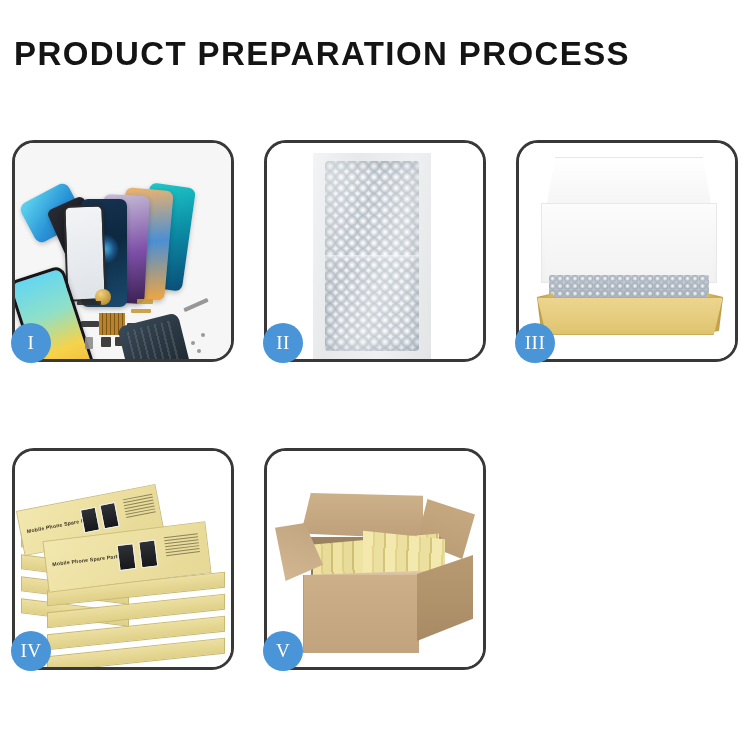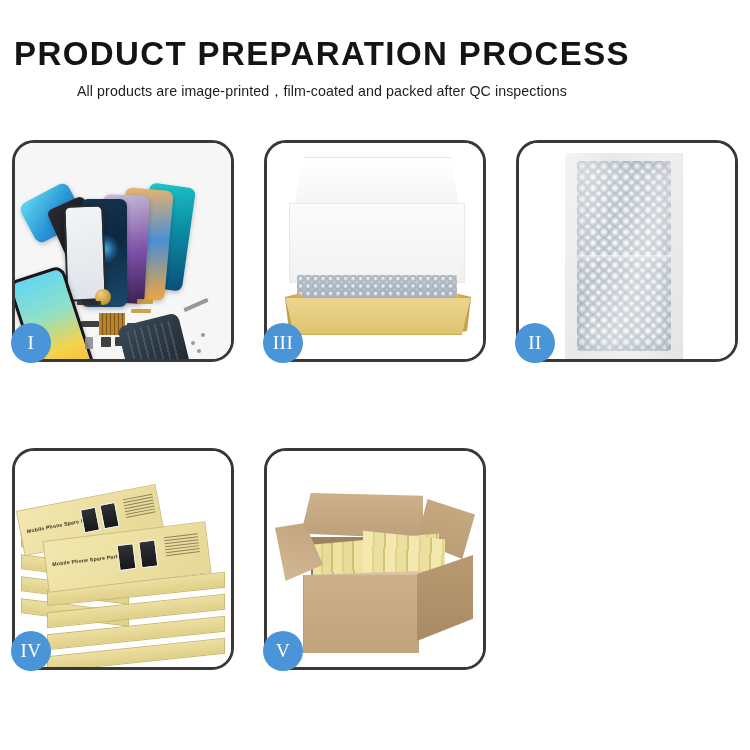--- a/index.html
+++ b/index.html
@@ -280,21 +280,20 @@
              background: linear-gradient(140deg, rgba(235,240,244,.85), rgba(255,255,255,0));
              clip-path: polygon(30% 0%, 100% 22%, 82% 80%, 0% 50%); }
 </style>
 </head>
 <body>
 
 <div class="page">
 
   <div class="header">
     <div class="title">PRODUCT PREPARATION PROCESS</div>
-    <div class="subtitle">All products are image-printed，film-coated and packed after QC inspections</div>
   </div>
 
   <div class="grid">
 
     <div class="panel">
       <div class="panel-inner p1">
         <div class="ph ph-glass"></div>
         <div class="ph ph-glass2"></div>
         <div class="ph ph-a"></div>
         <div class="ph ph-b"></div>
@@ -316,40 +315,40 @@
         <div class="board"></div>
         <div class="screw" style="left:176px;top:198px;"></div>
         <div class="screw" style="left:186px;top:190px;"></div>
         <div class="screw" style="left:182px;top:206px;"></div>
         <div class="part grey" style="left:168px;top:160px;width:26px;height:4px;transform:rotate(-24deg);"></div>
       </div>
       <div class="badge">I</div>
     </div>
 
     <div class="panel">
+      <div class="panel-inner p2">
+        <div class="bw-sheet"></div>
+        <div class="bw-core"></div>
+        <div class="bw-gloss"></div>
+        <div class="bw-seam"></div>
+      </div>
+      <div class="badge">II</div>
+    </div>
+
+    <div class="panel">
       <div class="panel-inner p3">
         <div class="b3-lid"></div>
         <div class="b3-back"></div>
         <div class="b3-foam"></div>
         <div class="b3-bubble"></div>
         <div class="b3-side-l"></div>
         <div class="b3-side-r"></div>
         <div class="b3-front"></div>
       </div>
       <div class="badge">III</div>
-    </div>
-
-    <div class="panel">
-      <div class="panel-inner p2">
-        <div class="bw-sheet"></div>
-        <div class="bw-core"></div>
-        <div class="bw-gloss"></div>
-        <div class="bw-seam"></div>
-      </div>
-      <div class="badge">II</div>
     </div>
 
     <div class="panel">
       <div class="panel-inner p4">
         <div class="stack">
 
           <div class="kbox" style="left:4px;top:70px;width:108px;height:15px;transform:skewY(7deg);"></div>
           <div class="kbox" style="left:4px;top:92px;width:108px;height:15px;transform:skewY(7deg);"></div>
           <div class="kbox" style="left:4px;top:114px;width:108px;height:15px;transform:skewY(7deg);"></div>
           <div class="kbox" style="left:4px;top:136px;width:108px;height:15px;transform:skewY(7deg);"></div>

